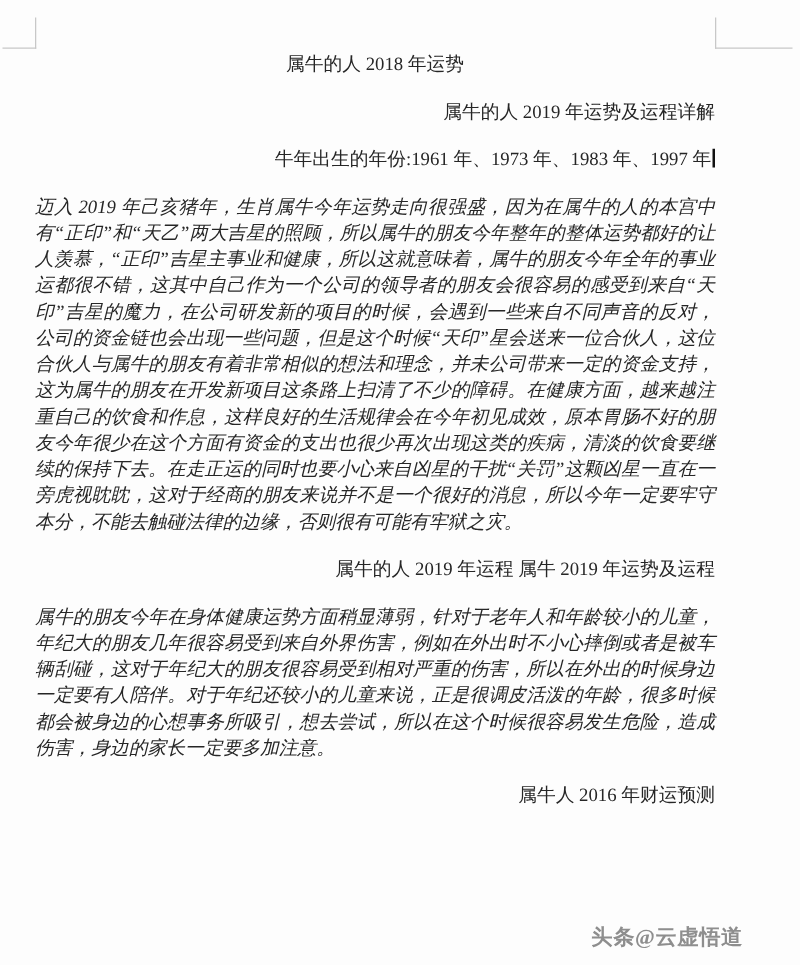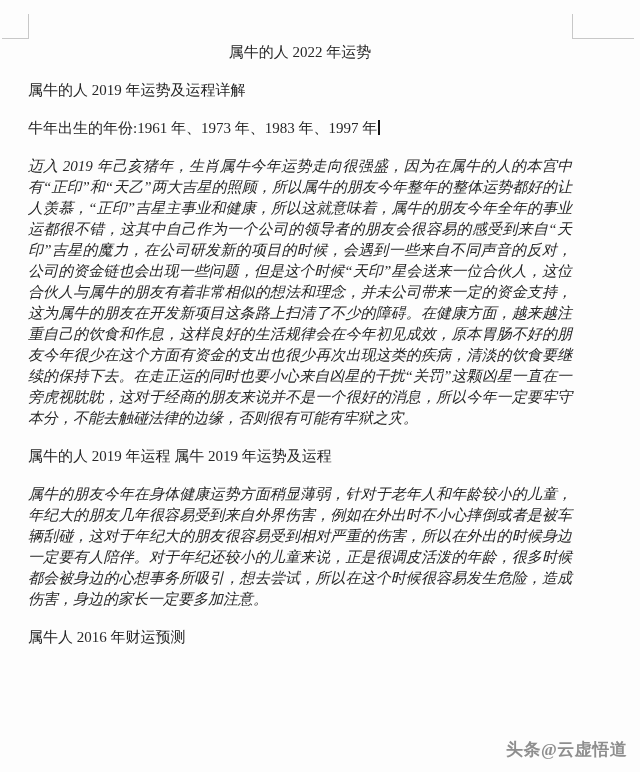--- a/index.html
+++ b/index.html
@@ -37,38 +37,38 @@
     width: 544px;
     padding-top: 4px;
     font-size: 15px;
     line-height: 21px;
   }
   .block { margin: 0 0 17px 0; }
   .doc-title {
     text-align: center;
   }
   .heading {
-    text-align: left;
+    text-align: right;
   }
   .para {
     text-align: justify;
     text-justify: inter-ideograph;
     font-style: italic;
   }
   .caret {
     display: inline-block;
     width: 2px;
     height: 15px;
     background: #111;
     vertical-align: -2px;
     margin-left: 1px;
   }
   .watermark {
     position: absolute;
-    left: 506px;
+    left: 473px;
     top: 738px;
     font-size: 17px;
     font-weight: 600;
     letter-spacing: 0.5px;
     color: rgba(110, 110, 110, 0.78);
     white-space: nowrap;
     pointer-events: none;
   }
 </style>
 </head>
@@ -76,21 +76,21 @@
 
 <div class="page">
 
   <div class="mark mark-tl-v"></div>
   <div class="mark mark-tl-h"></div>
   <div class="mark mark-tr-v"></div>
   <div class="mark mark-tr-h"></div>
 
   <div class="content">
 
-    <div class="block doc-title">属牛的人 2022 年运势</div>
+    <div class="block doc-title">属牛的人 2018 年运势</div>
 
     <div class="block heading">属牛的人 2019 年运势及运程详解</div>
 
     <div class="block heading"><span>牛年出生的年份:1961 年、1973 年、1983 年、1997 年</span><span class="caret"></span></div>
 
     <div class="block para">迈入 2019 年己亥猪年，生肖属牛今年运势走向很强盛，因为在属牛的人的本宫中有“正印”和“天乙”两大吉星的照顾，所以属牛的朋友今年整年的整体运势都好的让人羡慕，“正印”吉星主事业和健康，所以这就意味着，属牛的朋友今年全年的事业运都很不错，这其中自己作为一个公司的领导者的朋友会很容易的感受到来自“天印”吉星的魔力，在公司研发新的项目的时候，会遇到一些来自不同声音的反对，公司的资金链也会出现一些问题，但是这个时候“天印”星会送来一位合伙人，这位合伙人与属牛的朋友有着非常相似的想法和理念，并未公司带来一定的资金支持，这为属牛的朋友在开发新项目这条路上扫清了不少的障碍。在健康方面，越来越注重自己的饮食和作息，这样良好的生活规律会在今年初见成效，原本胃肠不好的朋友今年很少在这个方面有资金的支出也很少再次出现这类的疾病，清淡的饮食要继续的保持下去。在走正运的同时也要小心来自凶星的干扰“关罚”这颗凶星一直在一旁虎视眈眈，这对于经商的朋友来说并不是一个很好的消息，所以今年一定要牢守本分，不能去触碰法律的边缘，否则很有可能有牢狱之灾。</div>
 
     <div class="block heading">属牛的人 2019 年运程 属牛 2019 年运势及运程</div>
 
 

